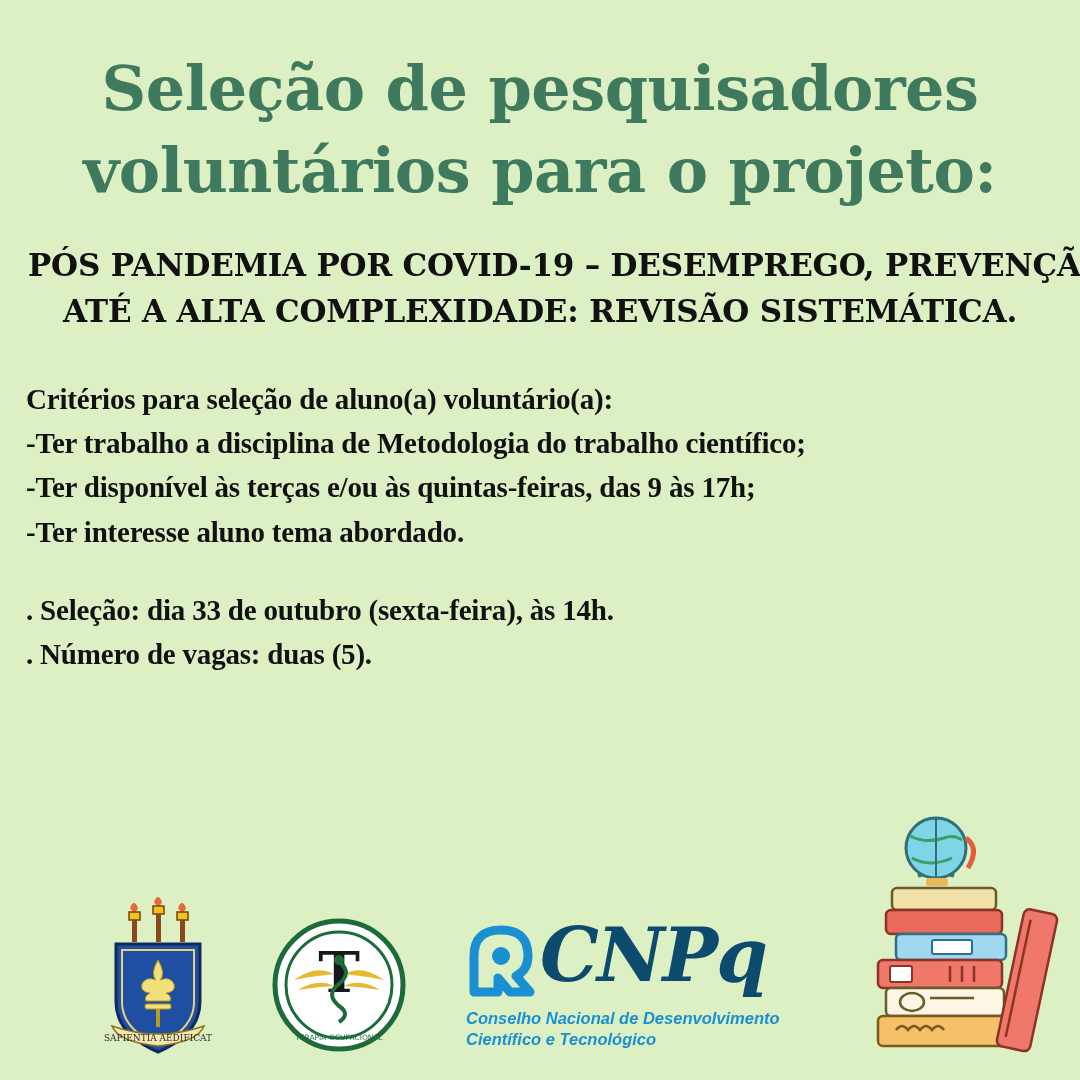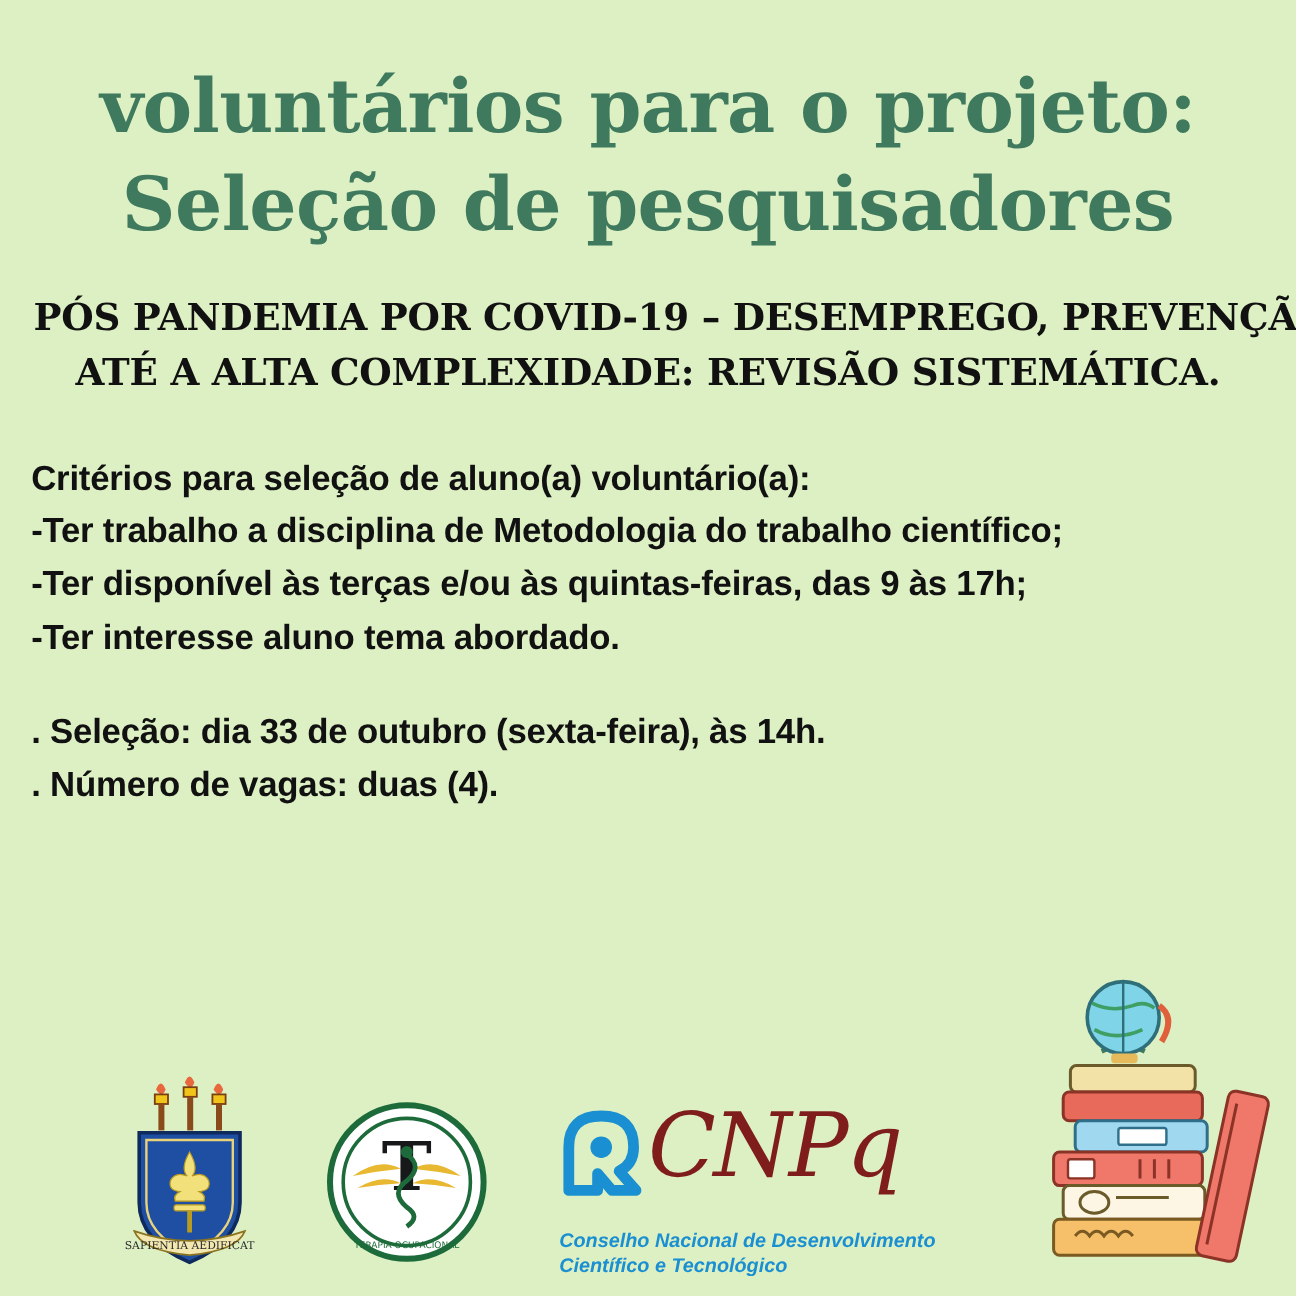--- a/index.html
+++ b/index.html
@@ -51,21 +51,21 @@
   }
   .project .line {
     display: block;
     white-space: nowrap;
   }
 
   
   .body-text {
     margin: 42px 12px 0 26px;
     color: #111111;
-    font-family: Liberation Sans, sans-serif;
+    font-family: Liberation Serif, serif;
     font-weight: bold;
     font-size: 29px;
     line-height: 1.53;
     letter-spacing: -0.2px;
   }
   .body-text .line {
     display: block;
     white-space: nowrap;
   }
   .body-text .spacer {
@@ -99,68 +99,68 @@
   .logo-cnpq {
     position: absolute;
     left: 462px;
     bottom: 32px;
     width: 330px;
     height: 130px;
   }
   .cnpq-word {
     font-family: "DejaVu Serif", serif;
     font-style: italic;
-    font-weight: normal;
+    font-weight: bold;
     font-size: 74px;
-    color: #7f1d1d;
+    color: #0c4a6e;
     letter-spacing: -2px;
     line-height: 1;
     margin-left: 78px;
   }
   .cnpq-sub {
     font-family: "Liberation Sans", sans-serif;
     font-style: italic;
     font-weight: bold;
     font-size: 16.5px;
     color: #1a8fd1;
     line-height: 1.25;
-    margin-top: 20px;
+    margin-top: 4px;
     margin-left: 4px;
   }
   .books {
     position: absolute;
     right: 10px;
     bottom: 0;
     width: 270px;
     height: 290px;
   }
 </style>
 </head>
 <body>
 
 <div class="poster">
 
   <h1 class="title">
+    <span class="line">Seleção de pesquisadores</span>
     <span class="line">voluntários para o projeto:</span>
-    <span class="line">Seleção de pesquisadores</span>
   </h1>
 
   <div class="project">
     <span class="line">PÓS PANDEMIA POR COVID-19 – DESEMPREGO, PREVENÇÃO,</span>
     <span class="line">ATÉ A ALTA COMPLEXIDADE: REVISÃO SISTEMÁTICA.</span>
   </div>
 
   <div class="body-text">
     <span class="line">Critérios para seleção de aluno(a) voluntário(a):</span>
     <span class="line">-Ter trabalho a disciplina de Metodologia do trabalho  científico;</span>
     <span class="line">-Ter disponível às terças e/ou às quintas-feiras, das 9 às 17h;</span>
     <span class="line">-Ter interesse aluno tema abordado.</span>
     <span class="spacer"></span>
     <span class="line">. Seleção: dia 33 de outubro (sexta-feira), às 14h.</span>
-    <span class="line">. Número de vagas: duas (4).</span>
+    <span class="line">. Número de vagas: duas (5).</span>
   </div>
 
   <div class="logos">
 
     <div class="logo-ufpb">
       <svg viewBox="0 0 116 170" width="116" height="170" aria-hidden="true">
 
         <g>
           <path d="M30 14 q4 -10 8 0 q-3 8 -8 0z" fill="#e8673c"></path>
           <path d="M54 8 q4 -10 8 0 q-3 8 -8 0z" fill="#e8673c"></path>

